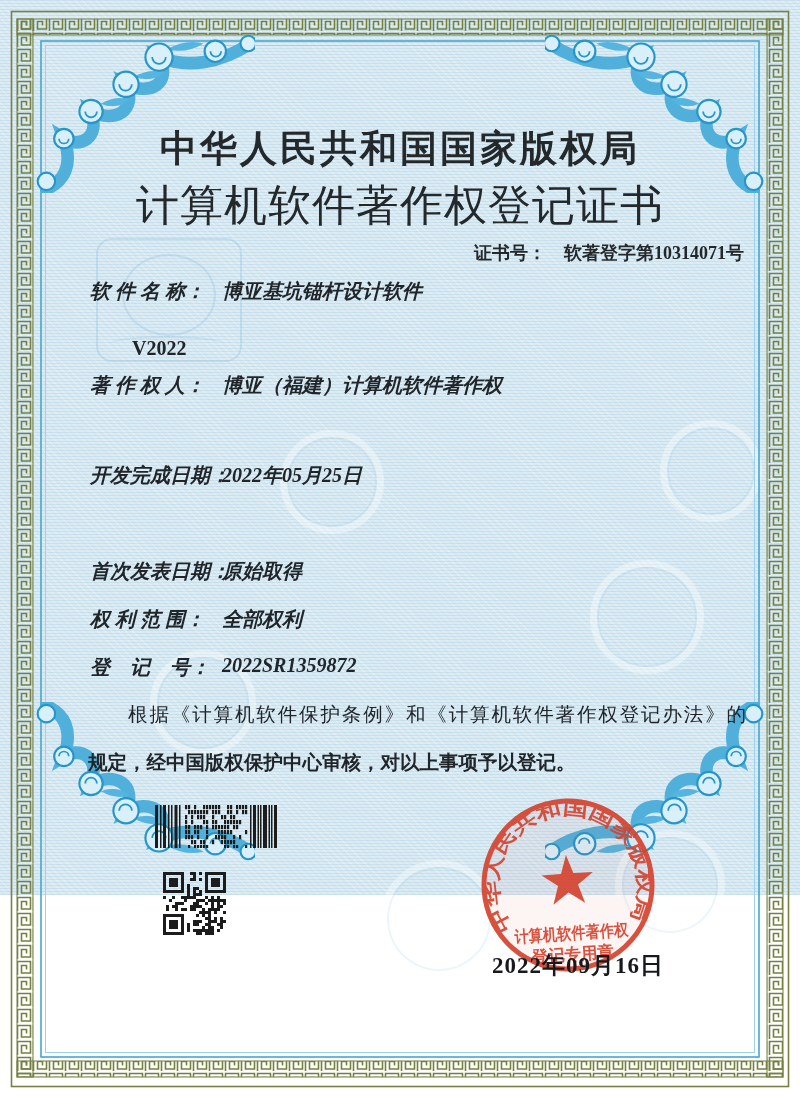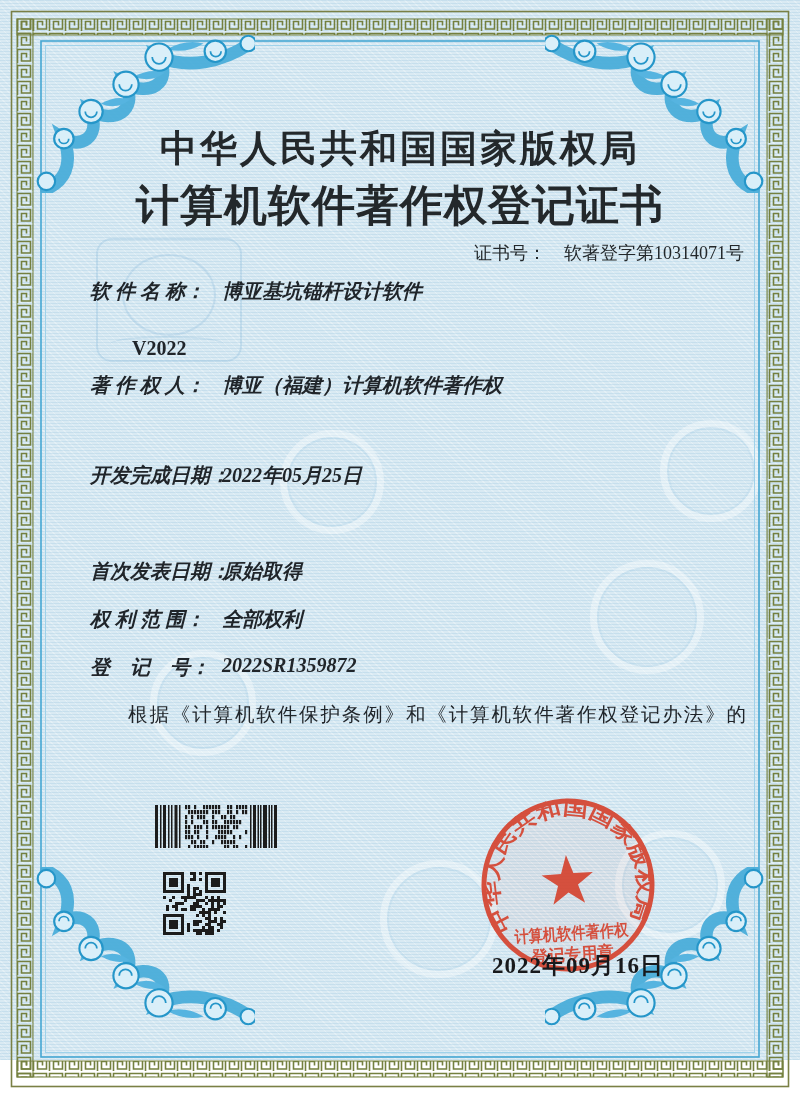--- a/index.html
+++ b/index.html
@@ -1,43 +1,43 @@
 <!DOCTYPE html>
 <html><head>
 <meta charset="utf-8">
 <style>
   html,body{margin:0;padding:0;}
   body{
     width:800px;height:1098px;overflow:hidden;
     font-family:"Liberation Serif","DejaVu Serif",serif;
   }
   .cert{
-    position:relative;width:800px;height:1060px;
+    position:relative;width:800px;height:895px;
     background-color:#d9eaf3;
     background-image:
       repeating-linear-gradient(180deg, rgba(122,178,212,.20) 0 1px, rgba(122,178,212,0) 1px 3px),
       repeating-linear-gradient(45deg, rgba(255,255,255,.28) 0 1px, rgba(255,255,255,0) 1px 5px);
   }
   .abs{position:absolute;}
   
   .wm-ring{position:absolute;border-radius:50%;border:7px solid rgba(255,255,255,.38);
            box-shadow:inset 0 0 0 2px rgba(150,200,228,.18);}
   
   .emboss{position:absolute;left:96px;top:238px;width:142px;height:120px;
           border:2px solid rgba(128,180,216,.42);border-radius:16px;opacity:.65;}
   .emboss .inner-circle{position:absolute;left:24px;top:14px;width:90px;height:78px;
           border:2px solid rgba(128,180,216,.38);border-radius:50%;}
   .emboss .inner-wave{position:absolute;left:12px;bottom:8px;width:114px;height:14px;
           border-top:2px solid rgba(128,180,216,.35);border-radius:50%;}
   
   .title1{left:0;right:0;top:124px;text-align:center;font-size:37px;font-weight:bold;
           letter-spacing:3px;color:#23282b;}
-  .title2{left:0;right:0;top:177px;text-align:center;font-size:43px;font-weight:700;
+  .title2{left:0;right:0;top:177px;text-align:center;font-size:43px;font-weight:400;
           letter-spacing:1px;color:#23282b;}
-  .certno{top:241px;right:56px;font-size:18px;font-weight:normal;color:#23282b;}
+  .certno{top:241px;right:56px;font-size:18px;font-weight:bold;color:#23282b;}
   .certno .gap{display:inline-block;width:18px;}
   
   .frow{position:absolute;left:90px;font-size:20px;font-weight:bold;color:#20252a;white-space:nowrap;font-style:italic;}
   .frow .fval{position:absolute;left:132px;top:0;white-space:nowrap;}
   .vline{position:absolute;left:132px;white-space:nowrap;font-size:20px;font-weight:bold;color:#20252a;}
   
   .stmt1{left:88px;top:701px;width:658px;font-size:19.5px;font-weight:normal;color:#20252a;
          text-align:justify;text-align-last:justify;text-indent:40px;}
   .stmt2{left:88px;top:749px;font-size:19.5px;font-weight:bold;color:#20252a;white-space:nowrap;}
   
@@ -156,20 +156,21 @@
     <span>权  利  范  围：</span>
     <span class="fval">全部权利</span>
   </div>
 
   <div class="frow" style="top:654px;">
     <span>登　记　号：</span>
     <span class="fval">2022SR1359872</span>
   </div>
 
   <div class="abs stmt1">根据《计算机软件保护条例》和《计算机软件著作权登记办法》的</div>
+  <div class="abs stmt2">规定，经中国版权保护中心审核，对以上事项予以登记。</div>
 
   <svg id="barcode-svg" class="abs" style="left:155px;top:805px;" width="122" height="43" viewBox="0 0 122 43">
       <rect x="0" y="0" width="3" height="43" fill="#1c1c1c"></rect>
       <rect x="5" y="0" width="1.5" height="43" fill="#1c1c1c"></rect>
       <rect x="8" y="0" width="3" height="43" fill="#1c1c1c"></rect>
       <rect x="13" y="0" width="1.5" height="43" fill="#1c1c1c"></rect>
       <rect x="16" y="0" width="1.5" height="43" fill="#1c1c1c"></rect>
       <rect x="19.5" y="0" width="3" height="43" fill="#1c1c1c"></rect>
       <rect x="24" y="0" width="1.5" height="43" fill="#1c1c1c"></rect>
       <rect x="30" y="0" width="2.2" height="4.2" fill="#1c1c1c"></rect>

